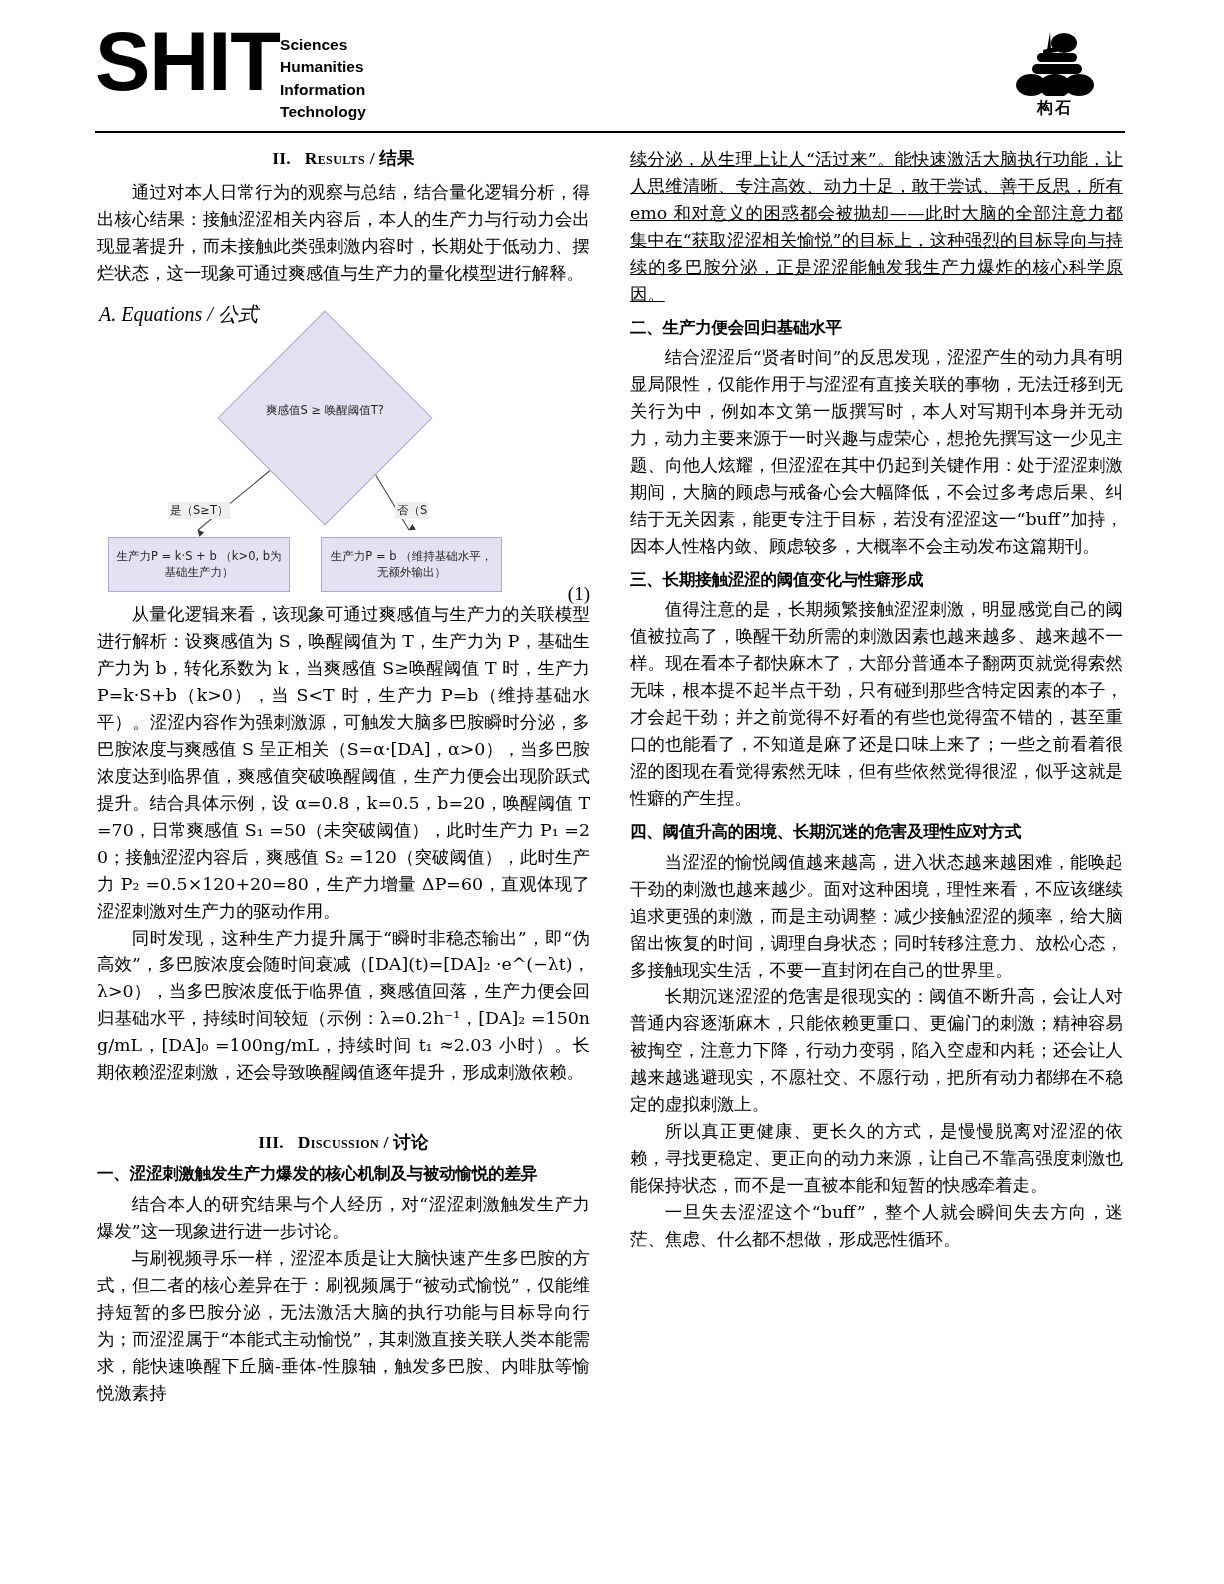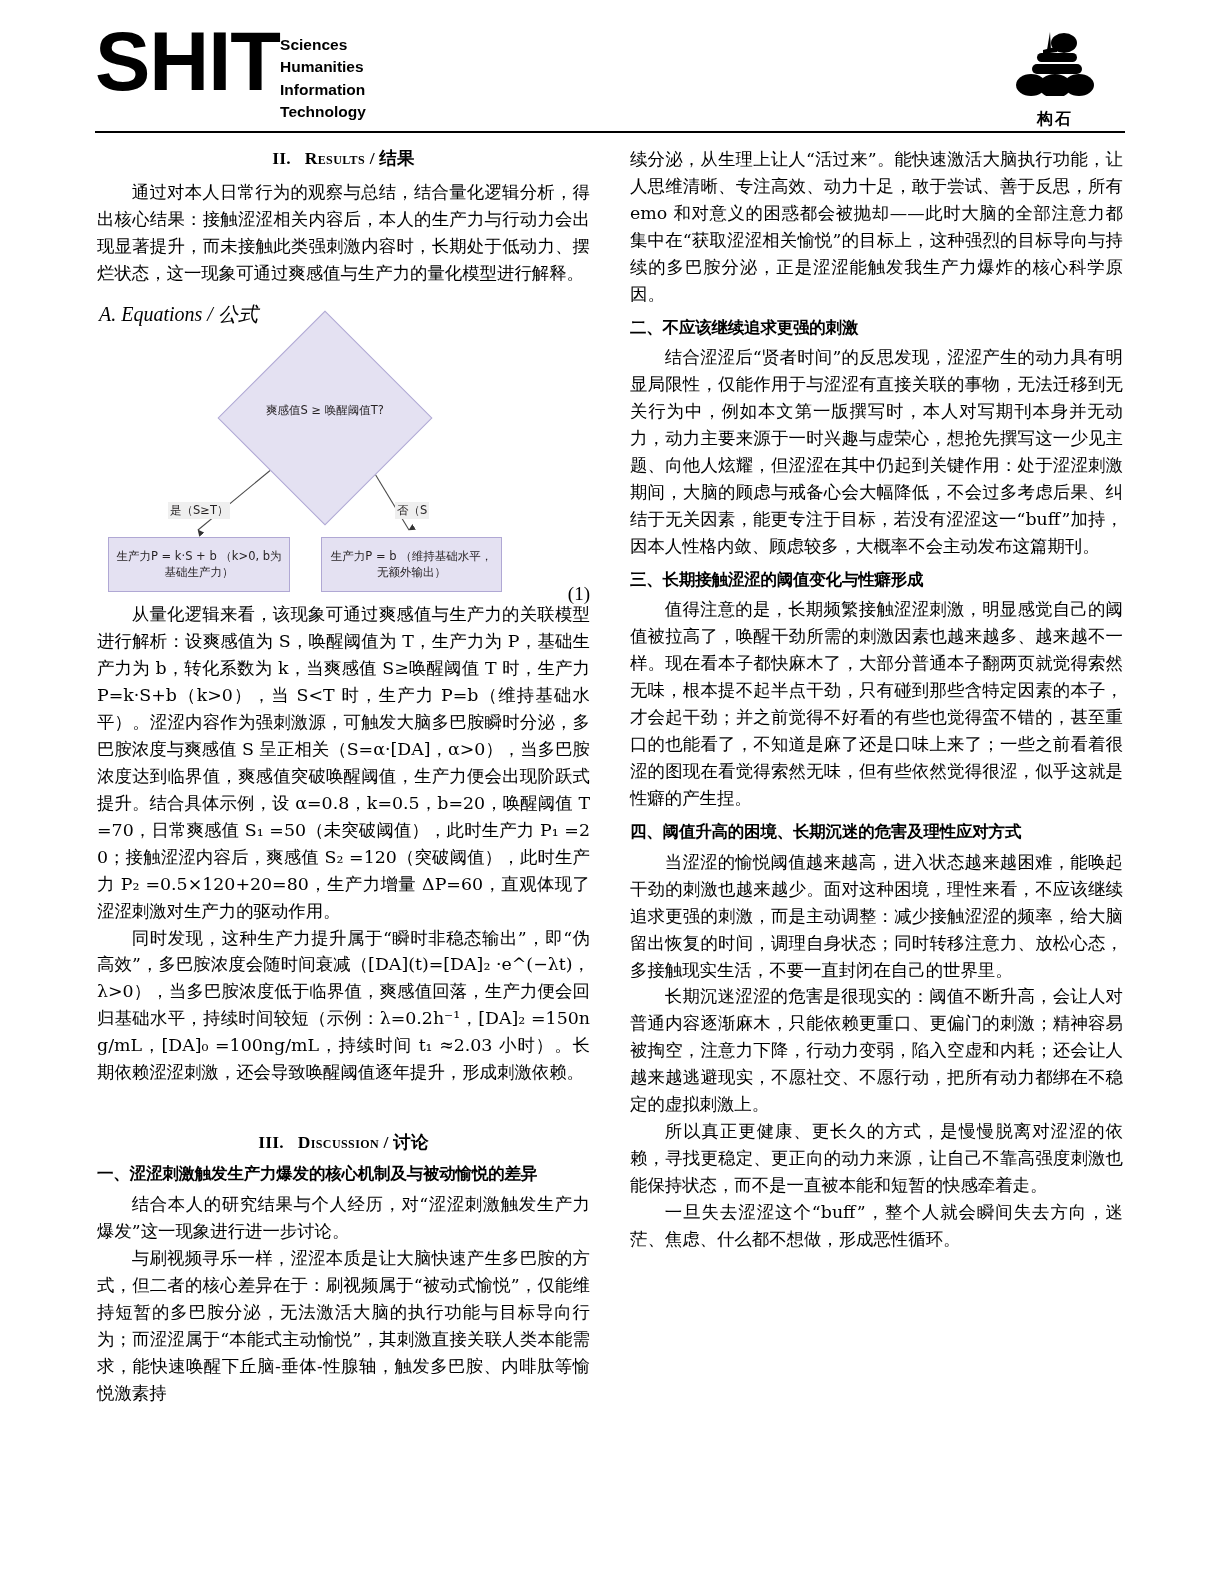--- a/index.html
+++ b/index.html
@@ -66,21 +66,21 @@
     width: 96px;
     height: 70px;
     margin: 0 auto;
     position: relative;
   }
   .brand-cn {
     font-family: "DejaVu Sans", "Liberation Sans", sans-serif;
     font-size: 16px;
     font-weight: bold;
     letter-spacing: 2px;
-    margin-top: 13px;
+    margin-top: 2px;
   }
 
   .rule {
     position: absolute;
     left: 95px;
     top: 131px;
     width: 1030px;
     height: 0;
     border-top: 2px solid #000;
   }
@@ -125,21 +125,21 @@
   p.body {
     margin: 0;
     font-size: 17.4px;
     line-height: 1.55;
     text-align: justify;
     text-justify: inter-ideograph;
     text-indent: 2em;
     font-family: "DejaVu Serif", "Liberation Serif", serif;
     word-break: break-all;
   }
-  p.body.noindent { text-indent: 0; }
+  p.body.noindent { text-indent: 0; text-decoration: underline; }
 
   
   .figure {
     position: relative;
     width: 493px;
     height: 265px;
     margin: 6px 0 2px 0;
   }
   .eqno {
     position: absolute;
@@ -295,21 +295,21 @@
     <div class="cn-head" style="margin-top:2px;">一、涩涩刺激触发生产力爆发的核心机制及与被动愉悦的差异</div>
 
     <p class="body">结合本人的研究结果与个人经历，对“涩涩刺激触发生产力爆发”这一现象进行进一步讨论。</p>
     <p class="body">与刷视频寻乐一样，涩涩本质是让大脑快速产生多巴胺的方式，但二者的核心差异在于：刷视频属于“被动式愉悦”，仅能维持短暂的多巴胺分泌，无法激活大脑的执行功能与目标导向行为；而涩涩属于“本能式主动愉悦”，其刺激直接关联人类本能需求，能快速唤醒下丘脑-垂体-性腺轴，触发多巴胺、内啡肽等愉悦激素持</p>
   </div>
 
   <div class="col col-right">
 
     <p class="body noindent">续分泌，从生理上让人“活过来”。能快速激活大脑执行功能，让人思维清晰、专注高效、动力十足，敢于尝试、善于反思，所有 emo 和对意义的困惑都会被抛却——此时大脑的全部注意力都集中在“获取涩涩相关愉悦”的目标上，这种强烈的目标导向与持续的多巴胺分泌，正是涩涩能触发我生产力爆炸的核心科学原因。</p>
 
-    <div class="cn-head">二、不应该继续追求更强的刺激</div>
+    <div class="cn-head">二、生产力便会回归基础水平</div>
     <p class="body">结合涩涩后“贤者时间”的反思发现，涩涩产生的动力具有明显局限性，仅能作用于与涩涩有直接关联的事物，无法迁移到无关行为中，例如本文第一版撰写时，本人对写期刊本身并无动力，动力主要来源于一时兴趣与虚荣心，想抢先撰写这一少见主题、向他人炫耀，但涩涩在其中仍起到关键作用：处于涩涩刺激期间，大脑的顾虑与戒备心会大幅降低，不会过多考虑后果、纠结于无关因素，能更专注于目标，若没有涩涩这一“buff”加持，因本人性格内敛、顾虑较多，大概率不会主动发布这篇期刊。</p>
 
     <div class="cn-head">三、长期接触涩涩的阈值变化与性癖形成</div>
     <p class="body">值得注意的是，长期频繁接触涩涩刺激，明显感觉自己的阈值被拉高了，唤醒干劲所需的刺激因素也越来越多、越来越不一样。现在看本子都快麻木了，大部分普通本子翻两页就觉得索然无味，根本提不起半点干劲，只有碰到那些含特定因素的本子，才会起干劲；并之前觉得不好看的有些也觉得蛮不错的，甚至重口的也能看了，不知道是麻了还是口味上来了；一些之前看着很涩的图现在看觉得索然无味，但有些依然觉得很涩，似乎这就是性癖的产生捏。</p>
 
     <div class="cn-head">四、阈值升高的困境、长期沉迷的危害及理性应对方式</div>
     <p class="body">当涩涩的愉悦阈值越来越高，进入状态越来越困难，能唤起干劲的刺激也越来越少。面对这种困境，理性来看，不应该继续追求更强的刺激，而是主动调整：减少接触涩涩的频率，给大脑留出恢复的时间，调理自身状态；同时转移注意力、放松心态，多接触现实生活，不要一直封闭在自己的世界里。</p>
     <p class="body">长期沉迷涩涩的危害是很现实的：阈值不断升高，会让人对普通内容逐渐麻木，只能依赖更重口、更偏门的刺激；精神容易被掏空，注意力下降，行动力变弱，陷入空虚和内耗；还会让人越来越逃避现实，不愿社交、不愿行动，把所有动力都绑在不稳定的虚拟刺激上。</p>
     <p class="body">所以真正更健康、更长久的方式，是慢慢脱离对涩涩的依赖，寻找更稳定、更正向的动力来源，让自己不靠高强度刺激也能保持状态，而不是一直被本能和短暂的快感牵着走。</p>
     <p class="body">一旦失去涩涩这个“buff”，整个人就会瞬间失去方向，迷茫、焦虑、什么都不想做，形成恶性循环。</p>

